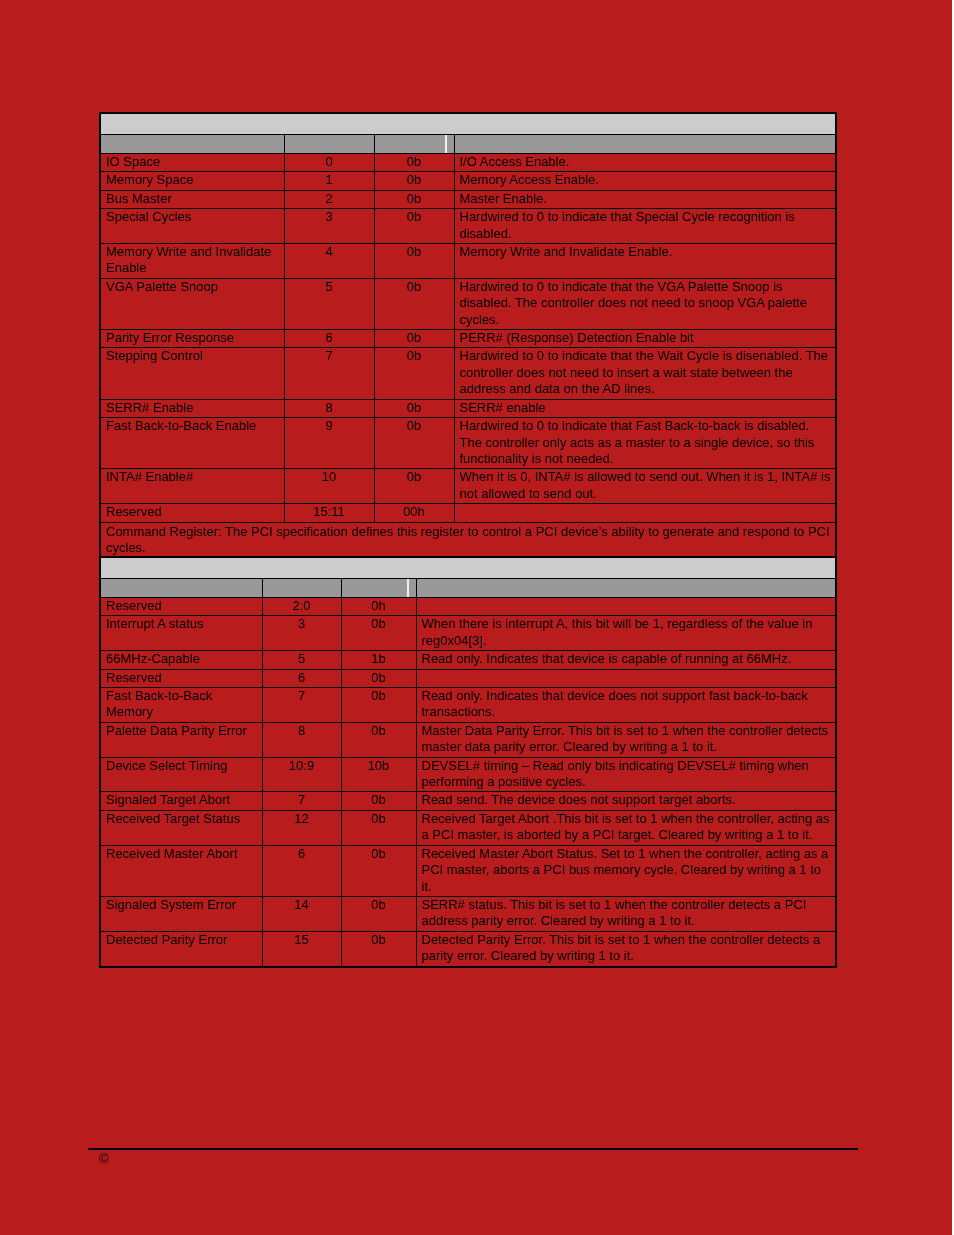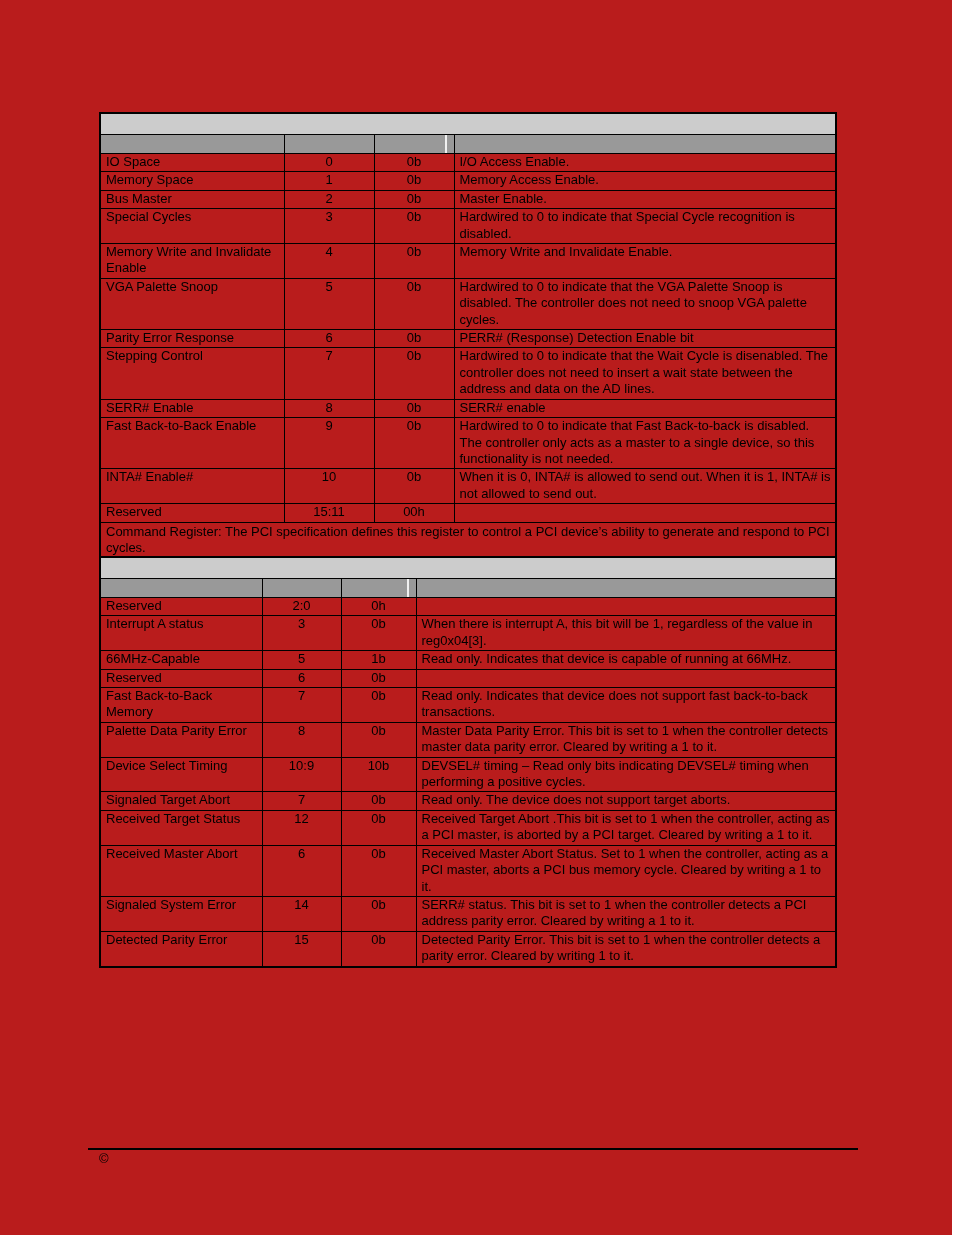--- a/index.html
+++ b/index.html
@@ -240,21 +240,21 @@
       <tr>
         <td class="c1">Device Select Timing</td>
         <td class="c2">10:9</td>
         <td class="c3">10b</td>
         <td class="c4">DEVSEL# timing – Read only bits indicating DEVSEL# timing when performing a positive cycles.</td>
       </tr>
       <tr>
         <td class="c1">Signaled Target Abort</td>
         <td class="c2">7</td>
         <td class="c3">0b</td>
-        <td class="c4">Read only. The device does not support target aborts.</td>
+        <td class="c4">Read send. The device does not support target aborts.</td>
       </tr>
       <tr>
         <td class="c1">Received Target Status</td>
         <td class="c2">12</td>
         <td class="c3">0b</td>
         <td class="c4">Received Target Abort .This bit is set to 1 when the controller, acting as a PCI master, is aborted by a PCI target. Cleared by writing a 1 to it.</td>
       </tr>
       <tr>
         <td class="c1">Received Master Abort</td>
         <td class="c2">6</td>

